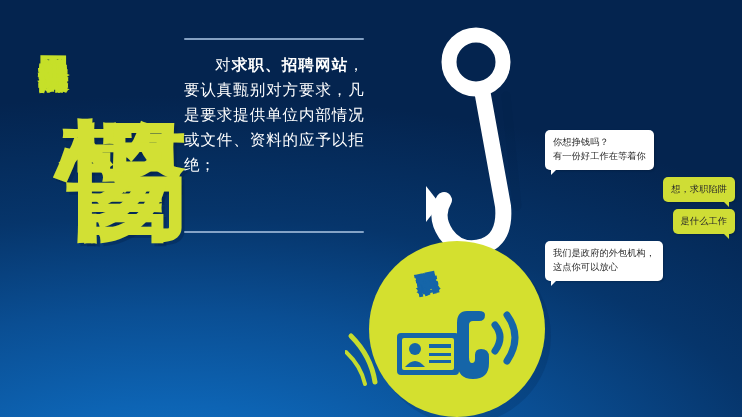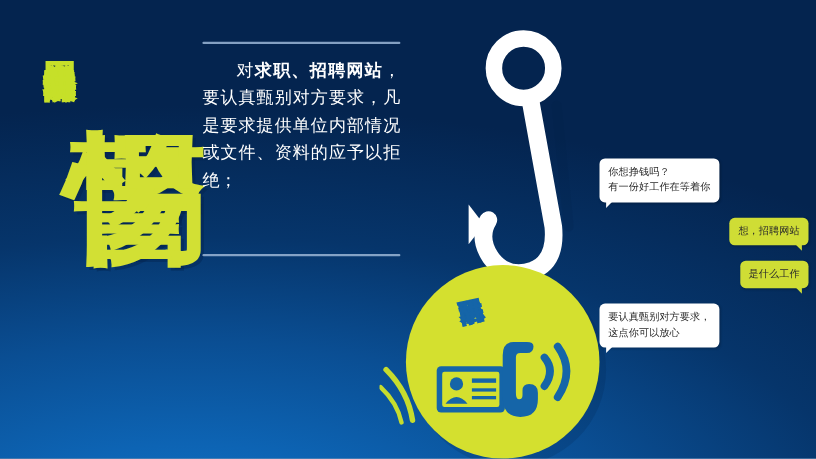--- a/index.html
+++ b/index.html
@@ -74,21 +74,21 @@
   .swoosh{position:absolute;left:345px;top:330px;}
   
   .chat{position:absolute;left:545px;top:130px;width:190px;}
   .bubble{
     position:relative;display:inline-block;max-width:128px;
     padding:5px 8px 6px;border-radius:5px;
     font-size:9.2px;line-height:1.55;color:#2a2a2a;
     white-space:pre-line;letter-spacing:.1px;
     box-shadow:1px 1px 2px rgba(0,0,0,.18);
   }
-  .row{display:flex;margin-bottom:7px;margin-top:14px;}
+  .row{display:flex;margin-bottom:7px;}
   .row.left{justify-content:flex-start;}
   .row.right{justify-content:flex-end;}
   .bubble.them{background:#ffffff;}
   .bubble.them:after{
     content:"";position:absolute;left:6px;bottom:-5px;
     border-width:6px 6px 0 0;border-style:solid;
     border-color:#ffffff transparent transparent transparent;
   }
   .bubble.me{background:#cfdd35;}
   .bubble.me:after{
@@ -155,24 +155,24 @@
       </svg>
     </div>
   </div>
 
   <div class="chat">
     <div class="row left">
         <div class="bubble them">你想挣钱吗？
 有一份好工作在等着你</div>
       </div>
     <div class="row right">
-        <div class="bubble me">想，招聘网站</div>
+        <div class="bubble me">想，求职陷阱</div>
       </div>
     <div class="row right">
         <div class="bubble me">是什么工作</div>
       </div>
     <div class="row left">
-        <div class="bubble them">要认真甄别对方要求，
+        <div class="bubble them">我们是政府的外包机构，
 这点你可以放心</div>
       </div>
   </div>
 
 </div>
 
 </body></html>

